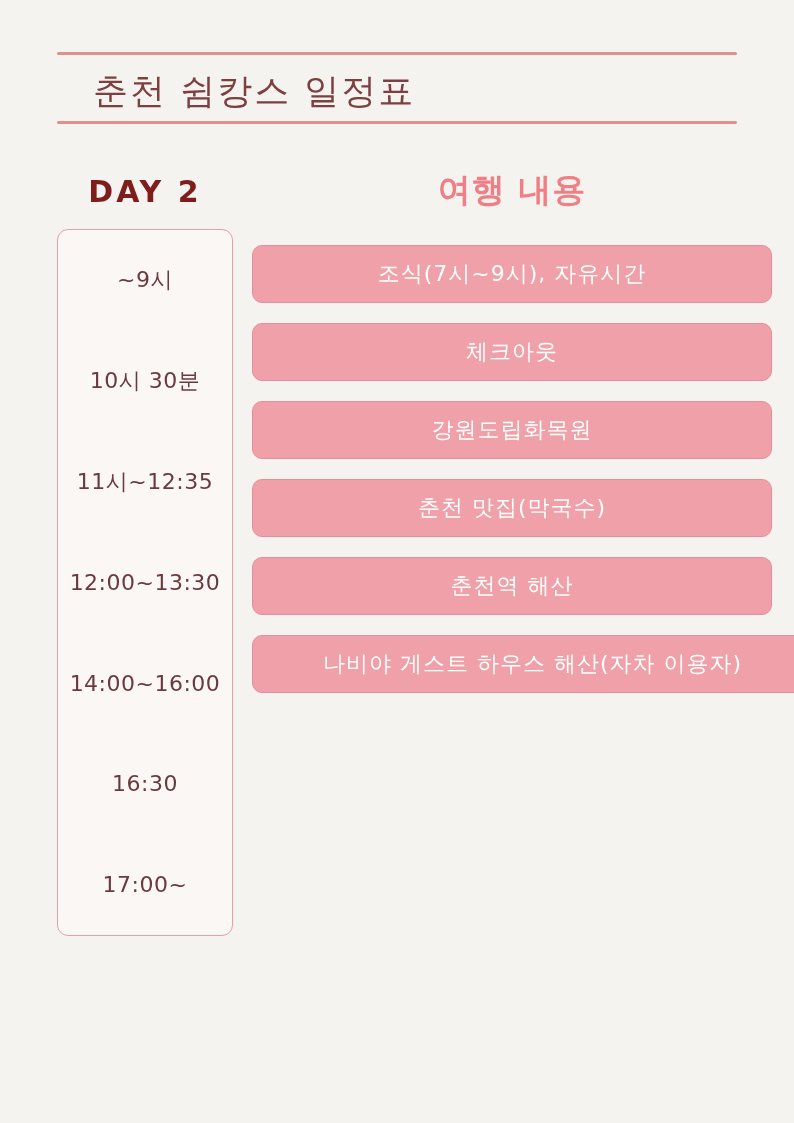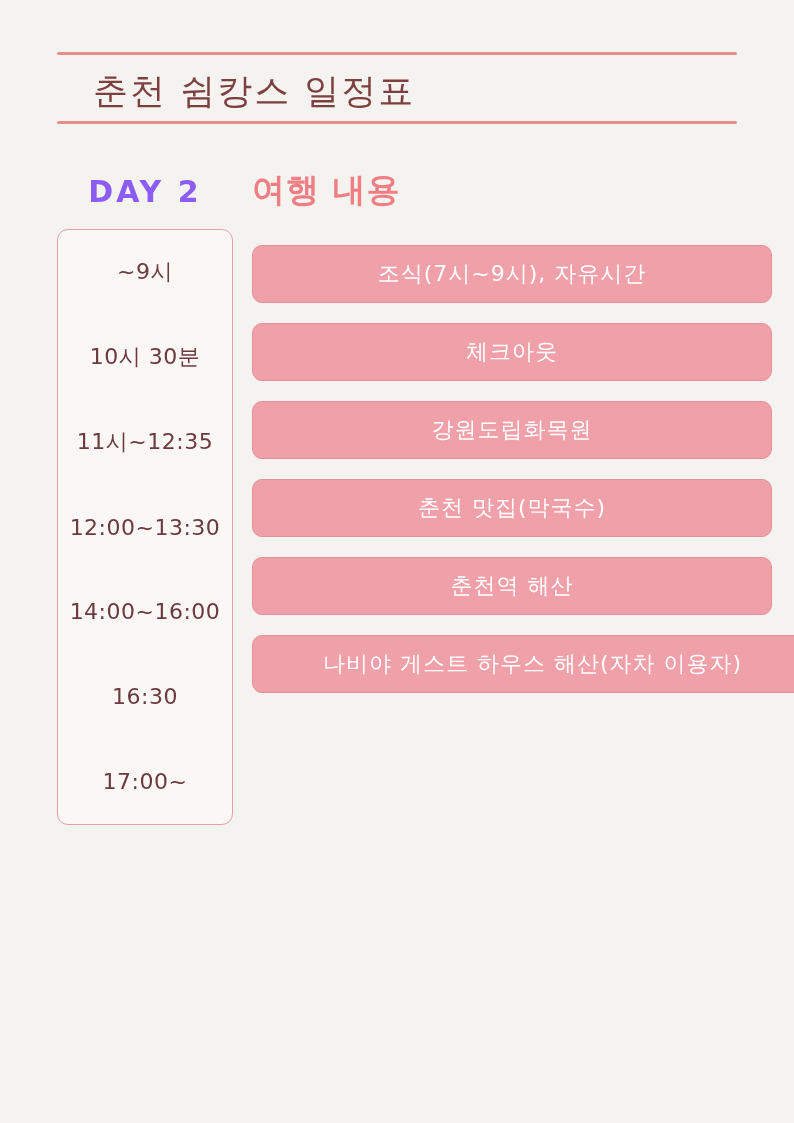--- a/index.html
+++ b/index.html
@@ -49,45 +49,45 @@
   
   .head-day {
     position: absolute;
     left: 57px;
     top: 174px;
     width: 176px;
     text-align: center;
     font-family: "DejaVu Sans", sans-serif;
     font-size: 30px;
     font-weight: 700;
-    color: #8b5cf6;
+    color: #7f1d1d;
     letter-spacing: 3px;
     white-space: nowrap;
   }
   .head-content {
     position: absolute;
     left: 252px;
     top: 168px;
     width: 520px;
-    text-align: left;
+    text-align: center;
     font-family: "DejaVu Sans", sans-serif;
     font-size: 33px;
     font-weight: 700;
     color: #ef7f85;
     letter-spacing: 1px;
     white-space: nowrap;
   }
 
   
   .time-panel {
     position: absolute;
     left: 57px;
     top: 229px;
     width: 176px;
-    height: 596px;
+    height: 707px;
     box-sizing: border-box;
     border: 1.6px solid #e8a0a8;
     border-radius: 11px;
     background: #faf7f5;
     display: flex;
     flex-direction: column;
   }
   .time-row {
     flex: 1 1 0;
     display: flex;

